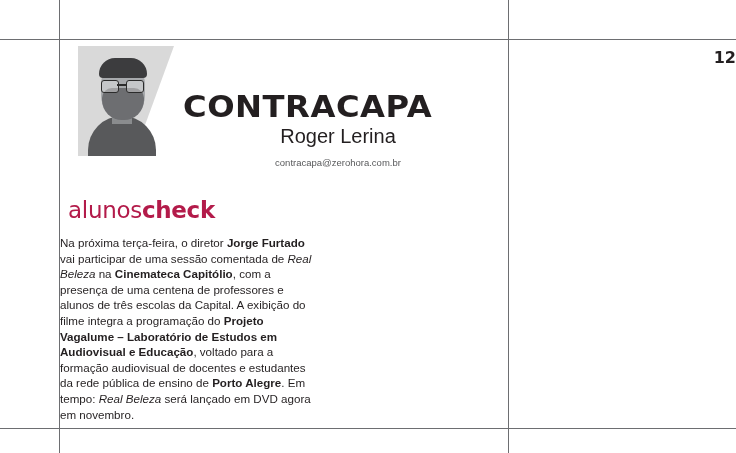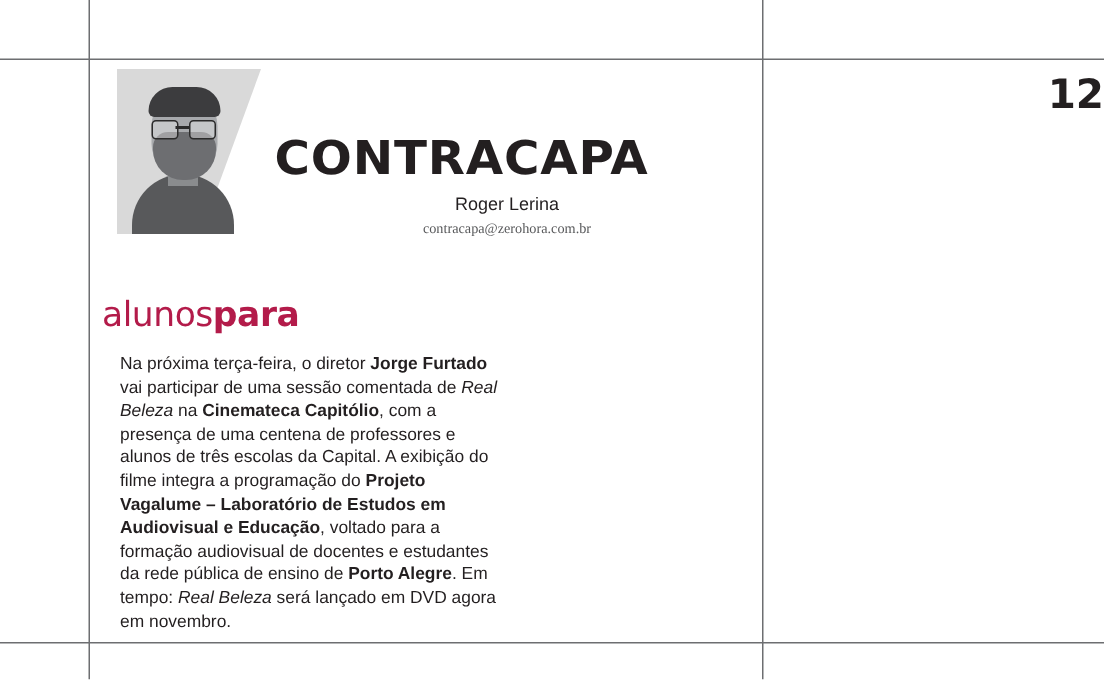--- a/index.html
+++ b/index.html
@@ -163,30 +163,30 @@
 
   .byline {
     position: absolute;
     left: 105px;
     top: 80px;
     width: 310px;
     text-align: center;
   }
   .byline-name {
     font-family: "Liberation Sans", sans-serif;
-    font-size: 12px;
+    font-size: 20px;
     color: #231f20;
     line-height: 20px;
   }
   .byline-email {
-    font-family: Liberation Serif, serif;
+    font-family: Liberation Sans, sans-serif;
     font-size: 9.5px;
     color: #58595b;
     line-height: 14px;
-    margin-top: 0;
+    margin-top: 10px;
   }
 
   
   .meta {
     position: absolute;
     right: 30px;
     top: 48px;
     text-align: right;
     width: 250px;
   }
@@ -196,40 +196,40 @@
     color: #231f20;
     line-height: 12.5px;
     letter-spacing: 0.2px;
   }
   .page-number {
     position: absolute;
     right: 0;
     top: 48px;
     font-family: "DejaVu Sans", sans-serif;
     font-weight: bold;
-    font-size: 27px;
+    font-size: 16px;
     color: #231f20;
   }
 
   
   .checklist-head {
     position: absolute;
     left: 68px;
     top: 197px;
     font-family: "DejaVu Sans", sans-serif;
     font-size: 23px;
     line-height: 26px;
     letter-spacing: -0.3px;
   }
   .checklist-head .a { color: #b31b4a; font-weight: normal; }
   .checklist-head .b { color: #b31b4a; font-weight: bold; }
 
   .body-copy {
     position: absolute;
-    left: 80px;
+    left: 60px;
     top: 235px;
     width: 252px;
     font-family: "Liberation Sans", sans-serif;
     font-size: 11.6px;
     line-height: 15.6px;
     color: #231f20;
     text-align: left;
   }
   .body-copy b { font-weight: bold; }
   .body-copy i { font-style: italic; }
@@ -264,16 +264,16 @@
     <div class="byline-name">Roger Lerina</div>
     <div class="byline-email">contracapa@zerohora.com.br</div>
   </div>
 </div>
 
 <div class="meta">
 </div>
 <div class="page-number">12</div>
 
 <div class="checklist-head">
-  <span class="a">alunos</span><span class="b">para</span>
+  <span class="a">alunos</span><span class="b">check</span>
 </div>
 
 <div class="body-copy"><span>Na próxima terça-feira, o diretor </span><b>Jorge Furtado</b><span> vai participar de uma sessão comentada de </span><i>Real Beleza</i><span> na </span><b>Cinemateca Capitólio</b><span>, com a presença de uma centena de professores e alunos de três escolas da Capital. A exibição do filme integra a programação do </span><b>Projeto Vagalume – Laboratório de Estudos em Audiovisual e Educação</b><span>, voltado para a formação audiovisual de docentes e estudantes da rede pública de ensino de </span><b>Porto Alegre</b><span>. Em tempo: </span><i>Real Beleza</i><span> será lançado em DVD agora em novembro.</span></div>
 
 </body></html>

